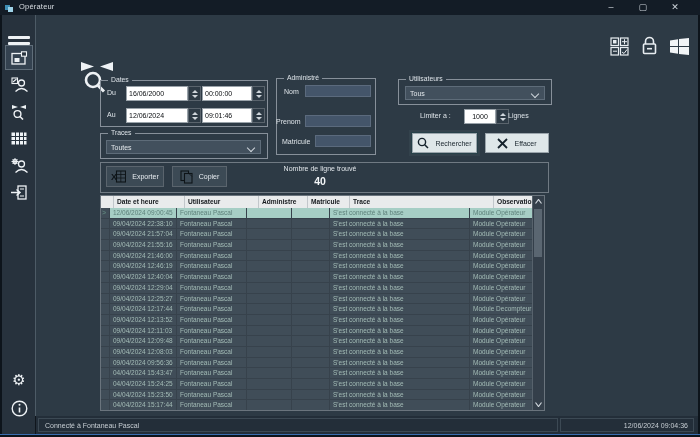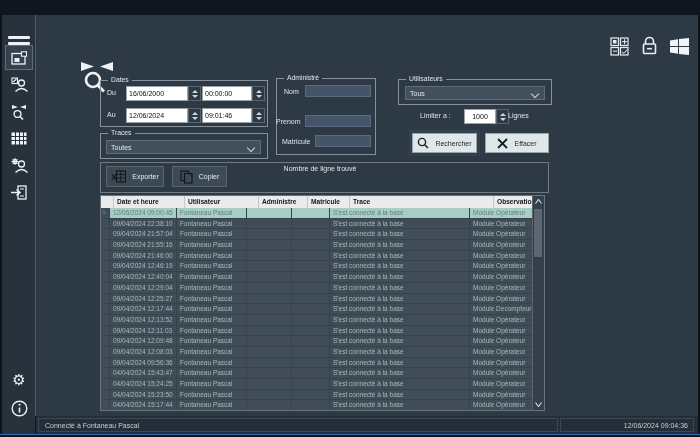--- a/index.html
+++ b/index.html
@@ -105,20 +105,30 @@
   .st-left{left:2px;width:520px;padding-left:6px;}
   .st-right{left:524px;right:4px;justify-content:flex-end;padding-right:5px;}
 
   svg{display:block;}
 </style>
 </head>
 <body>
 
 <div class="abs" style="left:0;top:0;width:700px;height:437px;">
 
+  <div class="abs titlebar">
+    <span class="abs appicon">
+        <i class="sq1"></i>
+        <i class="sq2"></i>
+      </span>
+    <span class="abs apptitle">Opérateur</span>
+    <div class="abs winbtn win-min">–</div>
+    <div class="abs winbtn win-max">▢</div>
+    <div class="abs winbtn win-close">✕</div>
+  </div>
 
   <div class="abs frame-left"></div>
   <div class="abs frame-right"></div>
 
   <div class="abs sidebar">
     <div class="abs hamburger">
         <div></div>
         <div></div>
         <div></div>
       </div>
@@ -376,20 +386,21 @@
     <span>
       <svg width="13" height="14" viewBox="0 0 13 14">
         <rect x="1" y="1" width="7.5" height="9.5" fill="none" stroke="#0e1418" stroke-width="1.1"></rect>
         <rect x="4.5" y="3.5" width="7.5" height="9.5" fill="#3c4a55" stroke="#0e1418" stroke-width="1.1"></rect>
         <path d="M9 3.5 L12 6.5" stroke="#0e1418" stroke-width="0.8"></path>
       </svg>
     </span>
     <span>Copier</span>
   </div>
   <div class="abs rescount-label">Nombre de ligne trouvé</div>
+  <div class="abs rescount-val">40</div>
 
   <div class="abs tablewrap">
     <div class="thead">
       <div class="th hc0"></div>
       <div class="th c1">Date et heure</div>
       <div class="th c2">Utilisateur</div>
       <div class="th c3">Administre</div>
       <div class="th c4">Matricule</div>
       <div class="th c5">Trace</div>
       <div class="th c6" style="border-right:none;">Observation</div>

